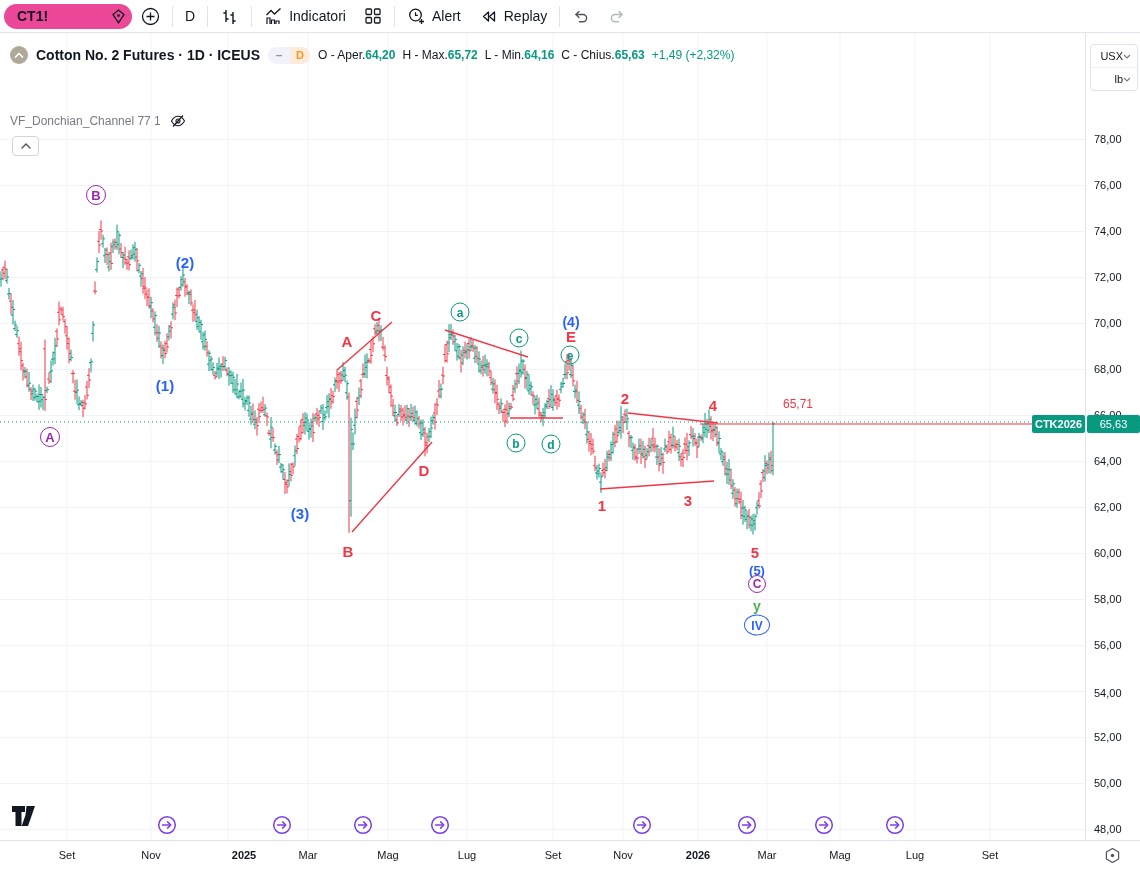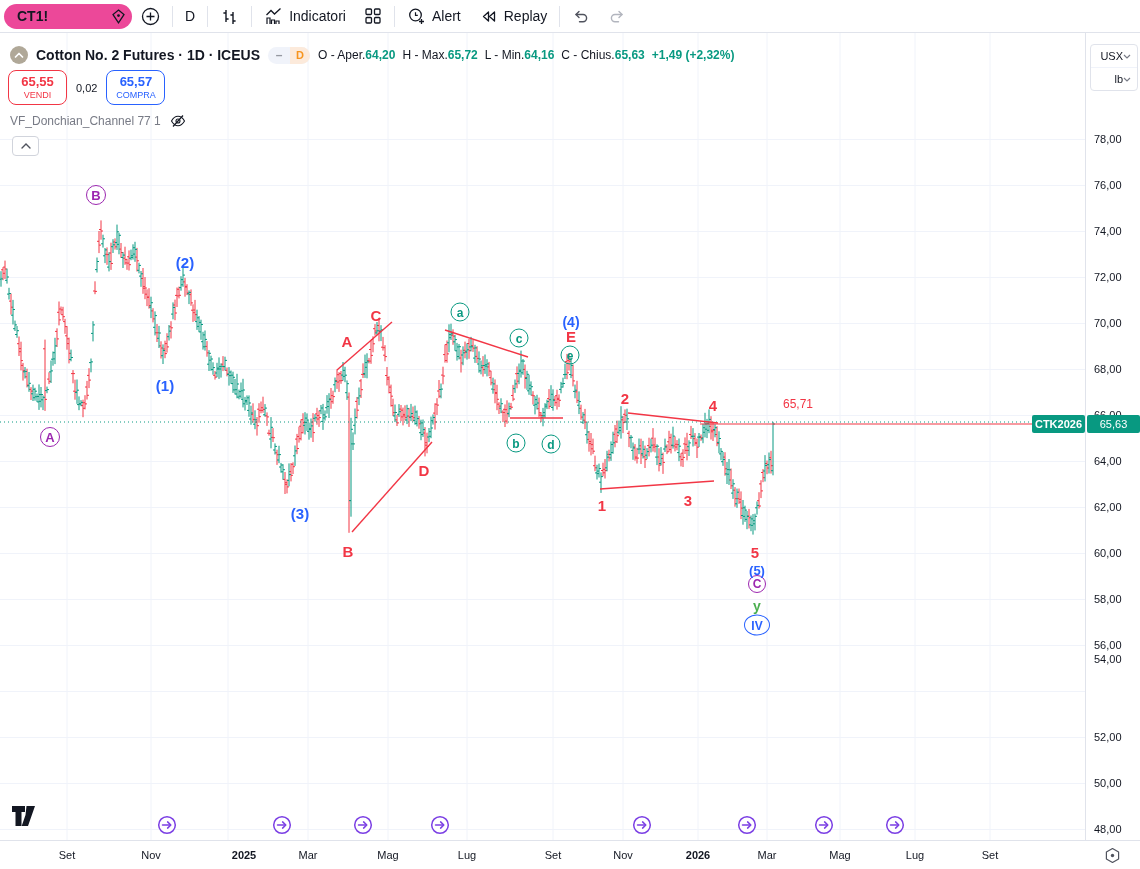--- a/index.html
+++ b/index.html
@@ -18,21 +18,21 @@
 
   
   .legend { position:absolute; left:10px; top:46px; display:flex; align-items:center; gap:8px; z-index:30; }
   .legend-title { font-size:14px; font-weight:600; }
   .pill { display:flex; align-items:center; height:17px; border-radius:9px; overflow:hidden; background:#f0f3fa; }
   .pill .minus { width:22px; text-align:center; color:#9598a1; font-weight:700; font-size:12px; line-height:17px; }
   .pill .dbadge { width:20px; text-align:center; background:#fceadb; color:#f7941d; font-weight:700; font-size:11px; line-height:17px; }
   .ohlc { display:flex; gap:7px; font-size:12px; align-items:flex-end; }
   .ohlc .lbl { color:#131722; }
   .ohlc .val { color:#089981; font-weight:600; }
-  .ohlc .chg { color:#089981; font-weight:700; }
+  .ohlc .chg { color:#089981; font-weight:400; }
 
   .trade { position:absolute; left:8px; top:70px; display:flex; align-items:center; gap:9px; z-index:30; }
   .trade-btn { width:59px; height:35px; border-radius:8px; border:1px solid; background:#fff; display:flex;
                flex-direction:column; align-items:center; justify-content:center; line-height:1.15; cursor:pointer; font-family:inherit; }
   .trade-btn.sell { color:#f23645; border-color:#f23645; }
   .trade-btn.buy  { color:#2962ff; border-color:#2962ff; }
   .trade-price { font-size:13px; font-weight:600; }
   .trade-sub { font-size:9px; }
   .spread { font-size:11px; color:#131722; }
 
@@ -200,31 +200,20 @@
     </span>
     <span class="ohlc">
       <span><span class="lbl">O - Aper.</span><span class="val">64,20</span></span>
       <span><span class="lbl">H - Max.</span><span class="val">65,72</span></span>
       <span><span class="lbl">L - Min.</span><span class="val">64,16</span></span>
       <span><span class="lbl">C - Chius.</span><span class="val">65,63</span></span>
       <span class="chg">+1,49 (+2,32%)</span>
     </span>
   </div>
 
-  <div class="trade">
-    <button class="trade-btn sell">
-      <span class="trade-price">65,55</span>
-      <span class="trade-sub">VENDI</span>
-    </button>
-    <span class="spread">0,02</span>
-    <button class="trade-btn buy">
-      <span class="trade-price">65,57</span>
-      <span class="trade-sub">COMPRA</span>
-    </button>
-  </div>
 
   <div class="ind-row">
     <span>VF_Donchian_Channel 77 1</span>
     <span class="tb-ico">
       <svg width="16" height="16" viewBox="0 0 16 16">
           <path d="M1.5 8 C3.3 4.8 5.8 3.3 8 3.3 S12.7 4.8 14.5 8 C12.7 11.2 10.2 12.7 8 12.7 S3.3 11.2 1.5 8 Z" fill="none" stroke="#131722" stroke-width="1.1"></path>
           <circle cx="8" cy="8" r="2" fill="none" stroke="#131722" stroke-width="1.1"></circle>
           <path d="M3 13.5 L13 2.5" stroke="#131722" stroke-width="1.2"></path>
         </svg>
     </span>
@@ -339,21 +328,21 @@
         <span class="ptick" style="top: 198.49px;">74,00</span>
         <span class="ptick" style="top: 244.49px;">72,00</span>
         <span class="ptick" style="top: 290.49px;">70,00</span>
         <span class="ptick" style="top: 336.49px;">68,00</span>
         <span class="ptick" style="top: 382.49px;">66,00</span>
         <span class="ptick" style="top: 428.49px;">64,00</span>
         <span class="ptick" style="top: 474.49px;">62,00</span>
         <span class="ptick" style="top: 520.49px;">60,00</span>
         <span class="ptick" style="top: 566.49px;">58,00</span>
         <span class="ptick" style="top: 612.49px;">56,00</span>
-        <span class="ptick" style="top: 626px;">54,00</span>
+        <span class="ptick" style="top: 660px;">54,00</span>
         <span class="ptick" style="top: 704.49px;">52,00</span>
         <span class="ptick" style="top: 750.49px;">50,00</span>
         <span class="ptick" style="top: 796.49px;">48,00</span>
       </div>
     <div class="ptag" id="ptag" style="top: 382px;">65,63</div>
   </div>
 
   <div class="time-axis" id="time-axis">
       <span class="ttick" style="left: 67px;">Set</span>
       <span class="ttick" style="left: 151px;">Nov</span>

